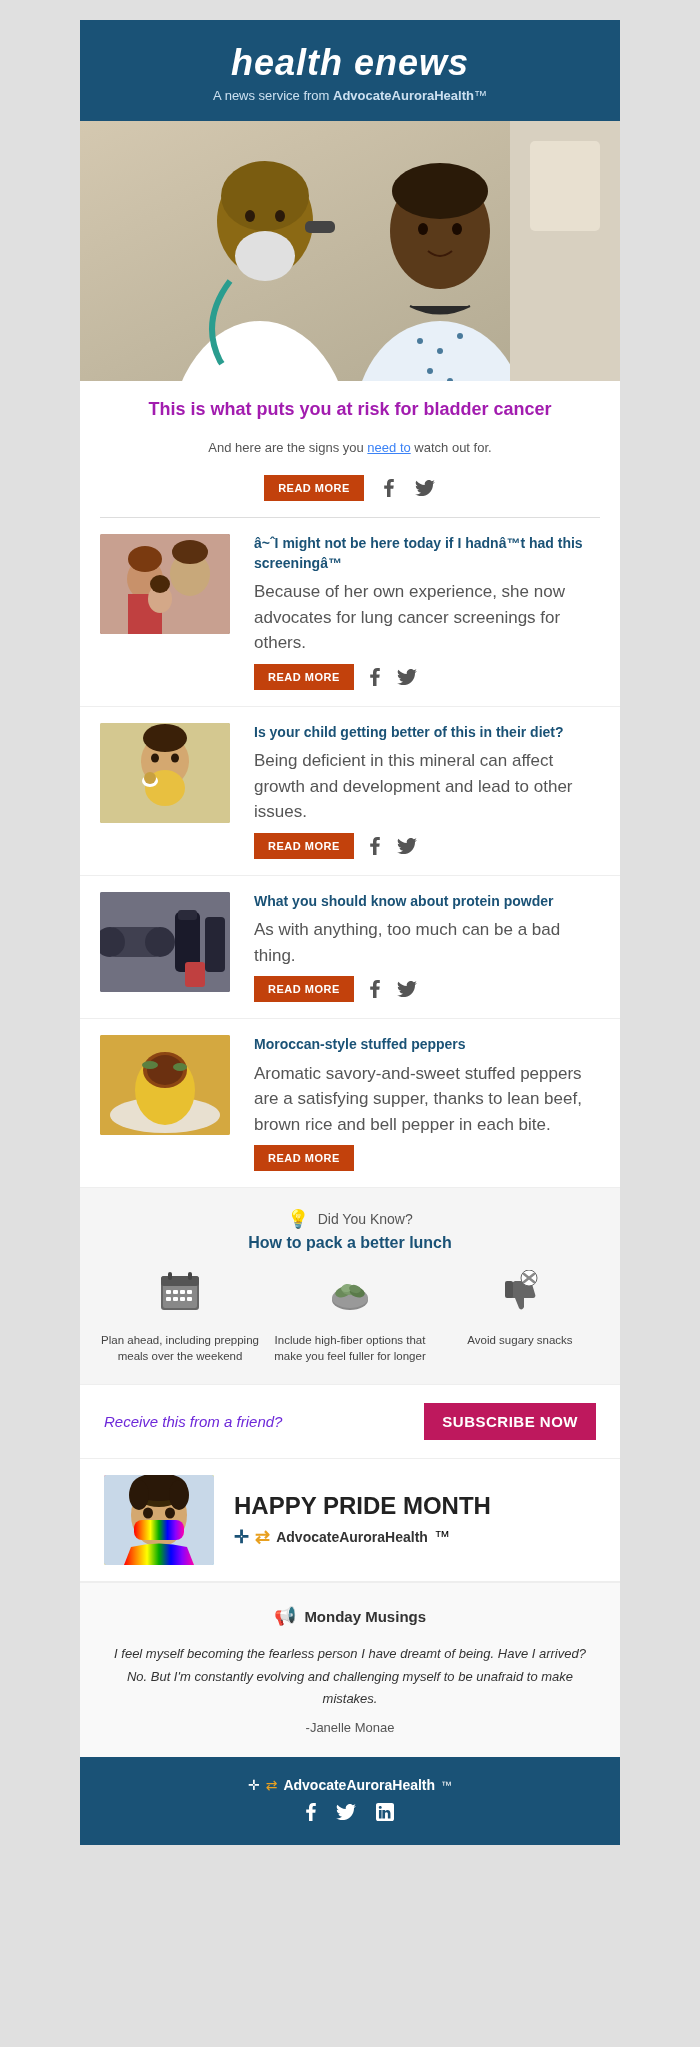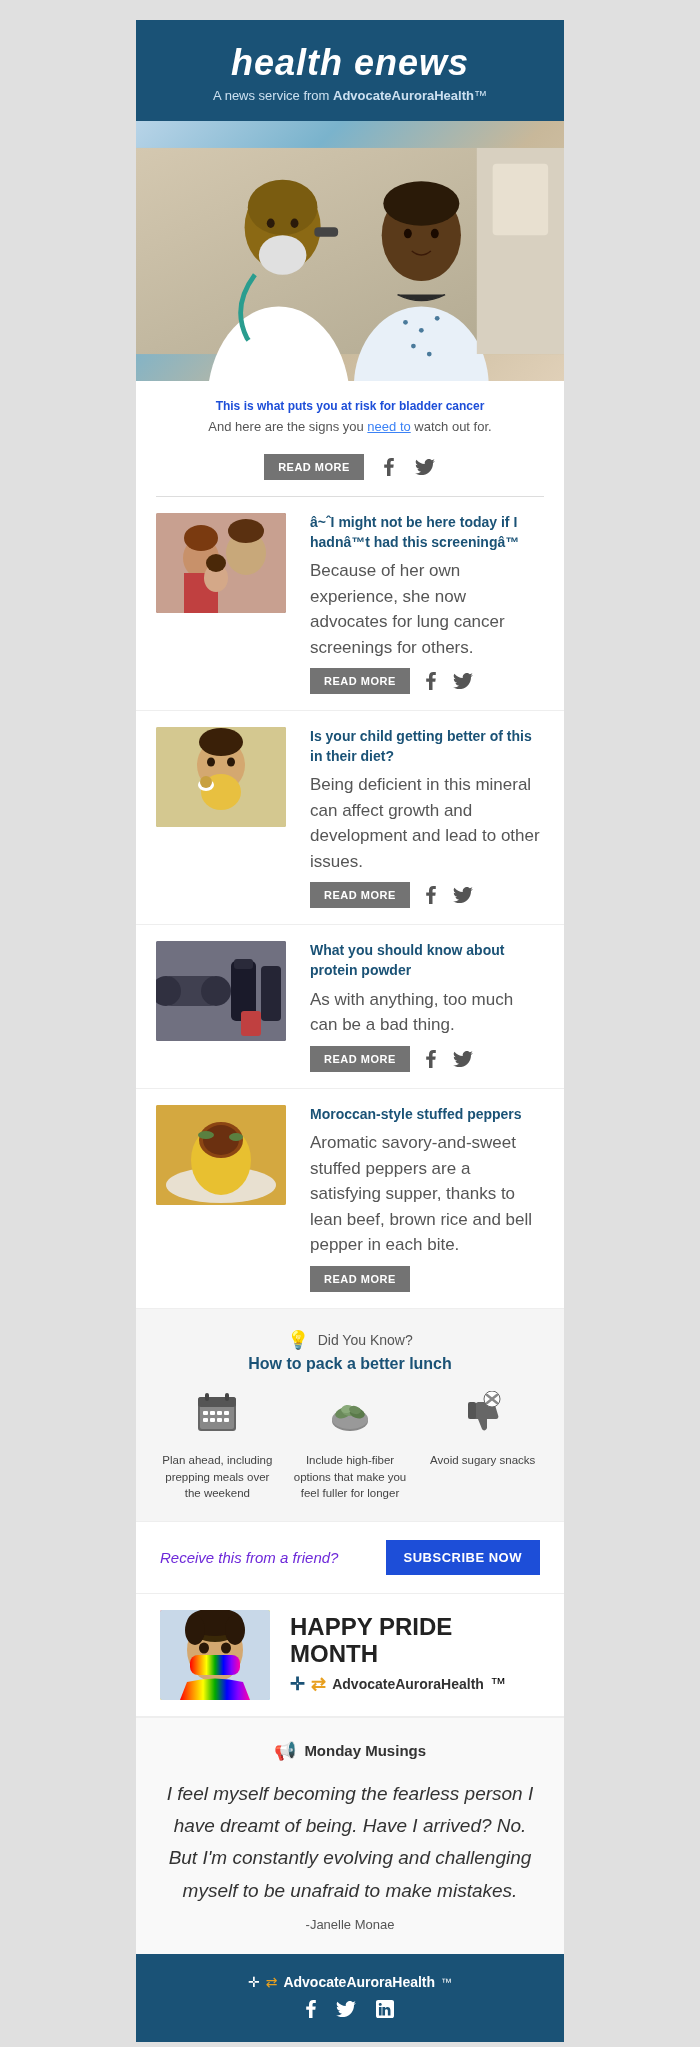--- a/index.html
+++ b/index.html
@@ -4,21 +4,21 @@
   <style>
     * { box-sizing: border-box; margin: 0; padding: 0; }
     body {
       background: #e0e0e0;
       font-family: Arial, sans-serif;
       display: flex;
       justify-content: center;
       padding: 20px 0;
     }
     .container {
-      width: 428px;
+      width: 540px;
       background: #ffffff;
     }
     
     .header {
       background: #1a5276;
       text-align: center;
       padding: 22px 20px 18px;
     }
     .header-title {
       color: #ffffff;
@@ -48,43 +48,43 @@
       width: 100%;
       height: 100%;
     }
     
     .hero-text {
       text-align: center;
       padding: 18px 30px 8px;
       background: #ffffff;
     }
     .hero-text-title {
-      color: #1d4ed8;
-      font-size: 12px;
-      font-weight: bold;
-      margin-bottom: 6px;
+      color: #a21caf;
+      font-size: 18px;
+      font-weight: bold;
+      margin-bottom: 20px;
     }
     .hero-text-subtitle {
       color: #555;
       font-size: 13px;
     }
     .hero-text-subtitle a {
       color: #3b82f6;
       text-decoration: underline;
     }
     
     .action-row {
       display: flex;
       align-items: center;
       justify-content: center;
       gap: 14px;
       padding: 12px 0 16px;
     }
     .btn-read-more {
-      background: #737373;
+      background: #c2410c;
       color: #fff;
       font-size: 11px;
       font-weight: bold;
       padding: 7px 14px;
       border: none;
       cursor: pointer;
       letter-spacing: 0.5px;
       text-transform: uppercase;
     }
     .social-icon {
@@ -187,23 +187,23 @@
       padding: 18px 24px;
       background: #fff;
       border-top: 1px solid #eee;
     }
     .subscribe-text {
       font-size: 15px;
       color: #6d28d9;
       font-style: italic;
     }
     .btn-subscribe {
-      background: #1d4ed8;
+      background: #be185d;
       color: #fff;
-      font-size: 13px;
+      font-size: 15px;
       font-weight: bold;
       padding: 10px 18px;
       border: none;
       cursor: pointer;
       letter-spacing: 0.5px;
       text-transform: uppercase;
       white-space: nowrap;
     }
     
     .pride-banner {
@@ -270,21 +270,21 @@
     .mm-label {
       font-size: 15px;
       color: #333;
       font-weight: bold;
     }
     .mm-icon {
       font-size: 18px;
     }
     .mm-quote {
       font-style: italic;
-      font-size: 19px;
+      font-size: 13px;
       color: #333;
       line-height: 1.7;
       margin-bottom: 10px;
     }
     .mm-attribution {
       font-size: 13px;
       color: #555;
     }
     
     .footer {

